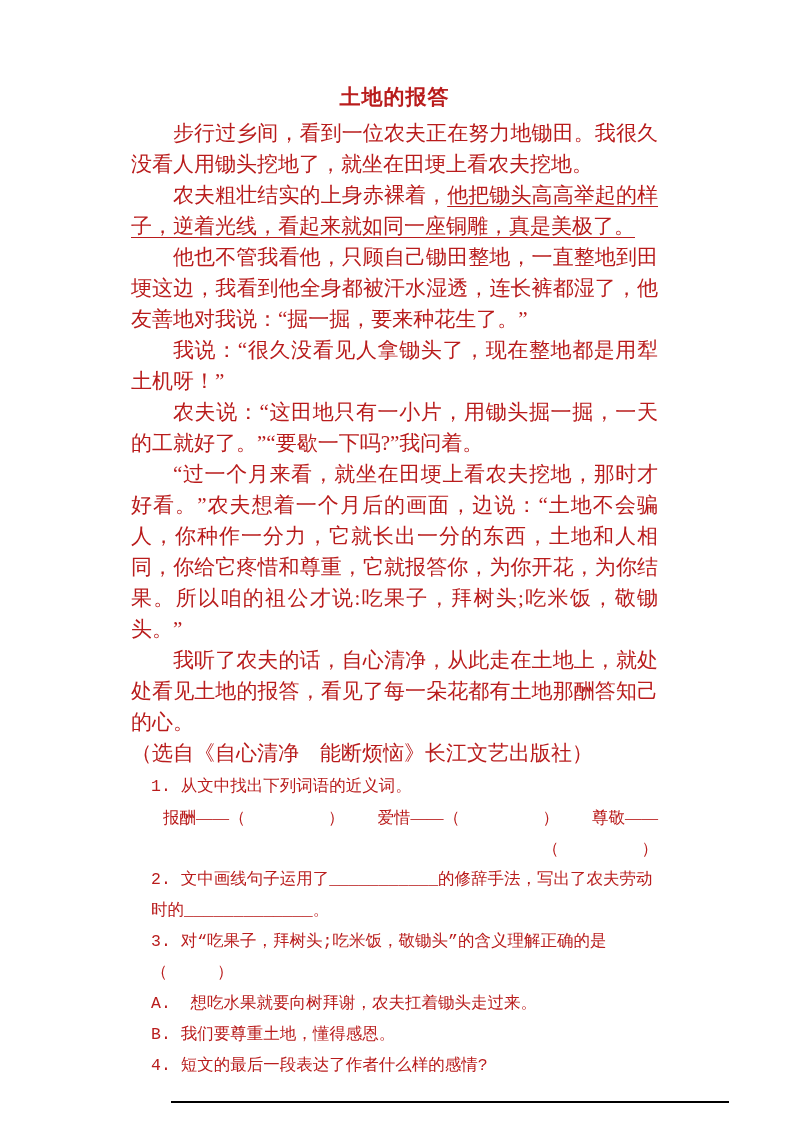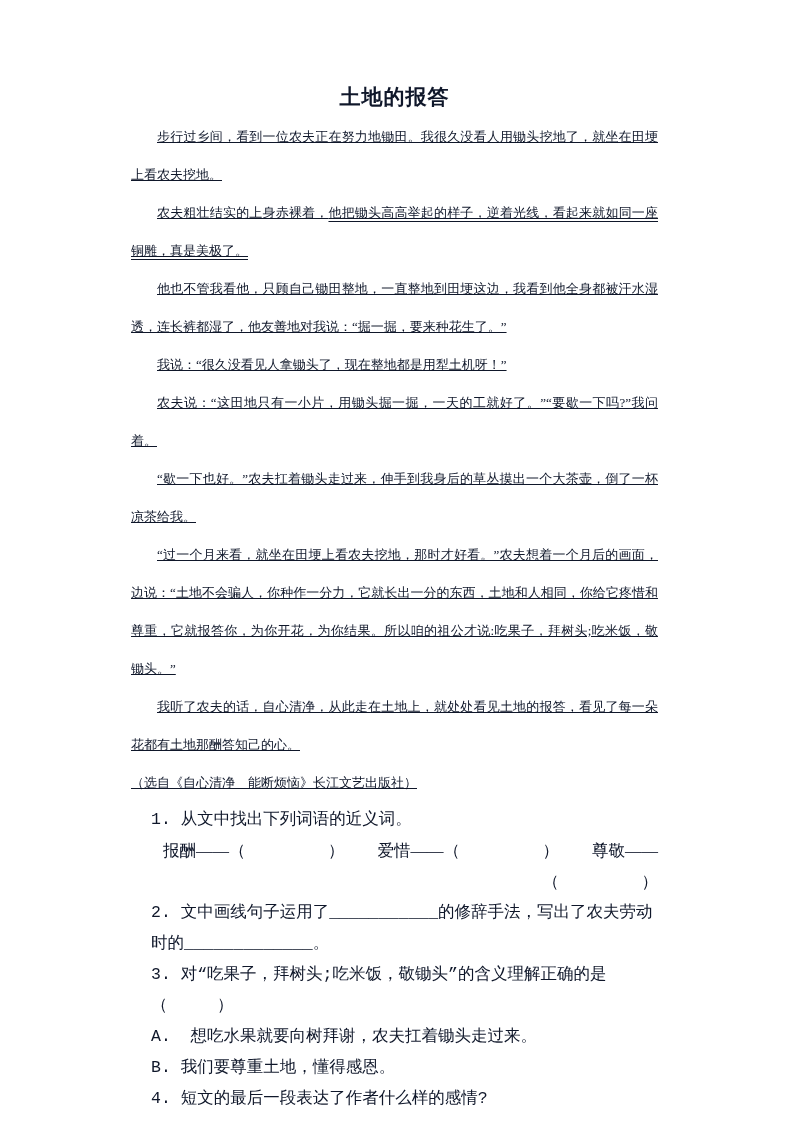--- a/index.html
+++ b/index.html
@@ -9,39 +9,38 @@
   }
   .page {
     position: relative;
     width: 665px;
     height: 1122px;
     margin: 0 auto;
     background: #ffffff;
     box-sizing: border-box;
     padding: 81px 71px 0 67px;
     overflow: hidden;
-    color: #0f172a;
+    color: #b91c1c;
     font-family: "Liberation Serif", "DejaVu Serif", serif;
   }
   .doc-title {
     margin: 0 0 5px 0;
     text-align: center;
     font-family: "Liberation Sans", "DejaVu Sans", sans-serif;
     font-weight: 700;
     font-size: 21px;
     line-height: 32px;
     letter-spacing: 1px;
   }
   .para {
     margin: 0;
-    font-size: 13px;
-    line-height: 38px;
+    font-size: 21px;
+    line-height: 31px;
     text-align: justify;
     text-indent: 2em;
-    text-decoration: underline;
   }
   .underlined {
     text-decoration: underline;
     text-decoration-thickness: 1.2px;
     text-underline-offset: 4px;
   }
   .source {
     text-indent: 0;
     text-align: left;
   }
@@ -70,21 +69,20 @@
 
   <h1 class="doc-title">土地的报答</h1>
 
   <p class="para">步行过乡间，看到一位农夫正在努力地锄田。我很久没看人用锄头挖地了，就坐在田埂上看农夫挖地。</p>
 
   <p class="para"><span>农夫粗壮结实的上身赤裸着，</span><span class="underlined">他把锄头高高举起的样子，逆着光线，看起来就如同一座铜雕，真是美极了。</span></p>
 
   <p class="para">他也不管我看他，只顾自己锄田整地，一直整地到田埂这边，我看到他全身都被汗水湿透，连长裤都湿了，他友善地对我说：“掘一掘，要来种花生了。”</p>
   <p class="para">我说：“很久没看见人拿锄头了，现在整地都是用犁土机呀！”</p>
   <p class="para">农夫说：“这田地只有一小片，用锄头掘一掘，一天的工就好了。”“要歇一下吗?”我问着。</p>
-  <p class="para">“歇一下也好。”农夫扛着锄头走过来，伸手到我身后的草丛摸出一个大茶壶，倒了一杯凉茶给我。</p>
   <p class="para">“过一个月来看，就坐在田埂上看农夫挖地，那时才好看。”农夫想着一个月后的画面，边说：“土地不会骗人，你种作一分力，它就长出一分的东西，土地和人相同，你给它疼惜和尊重，它就报答你，为你开花，为你结果。所以咱的祖公才说:吃果子，拜树头;吃米饭，敬锄头。”</p>
   <p class="para">我听了农夫的话，自心清净，从此走在土地上，就处处看见土地的报答，看见了每一朵花都有土地那酬答知己的心。</p>
 
   <p class="para source">（选自《自心清净　能断烦恼》长江文艺出版社）</p>
 
   <div class="questions">
     <p class="q q-num">1. 从文中找出下列词语的近义词。</p>
     <p class="q q-blanks">报酬——（　　　　　）　　爱惜——（　　　　　）　　尊敬——（　　　　　）</p>
     <p class="q q-num">2. 文中画线句子运用了___________的修辞手法，写出了农夫劳动时的_____________。</p>
     <p class="q q-num">3. 对“吃果子，拜树头;吃米饭，敬锄头”的含义理解正确的是（　　　）</p>

